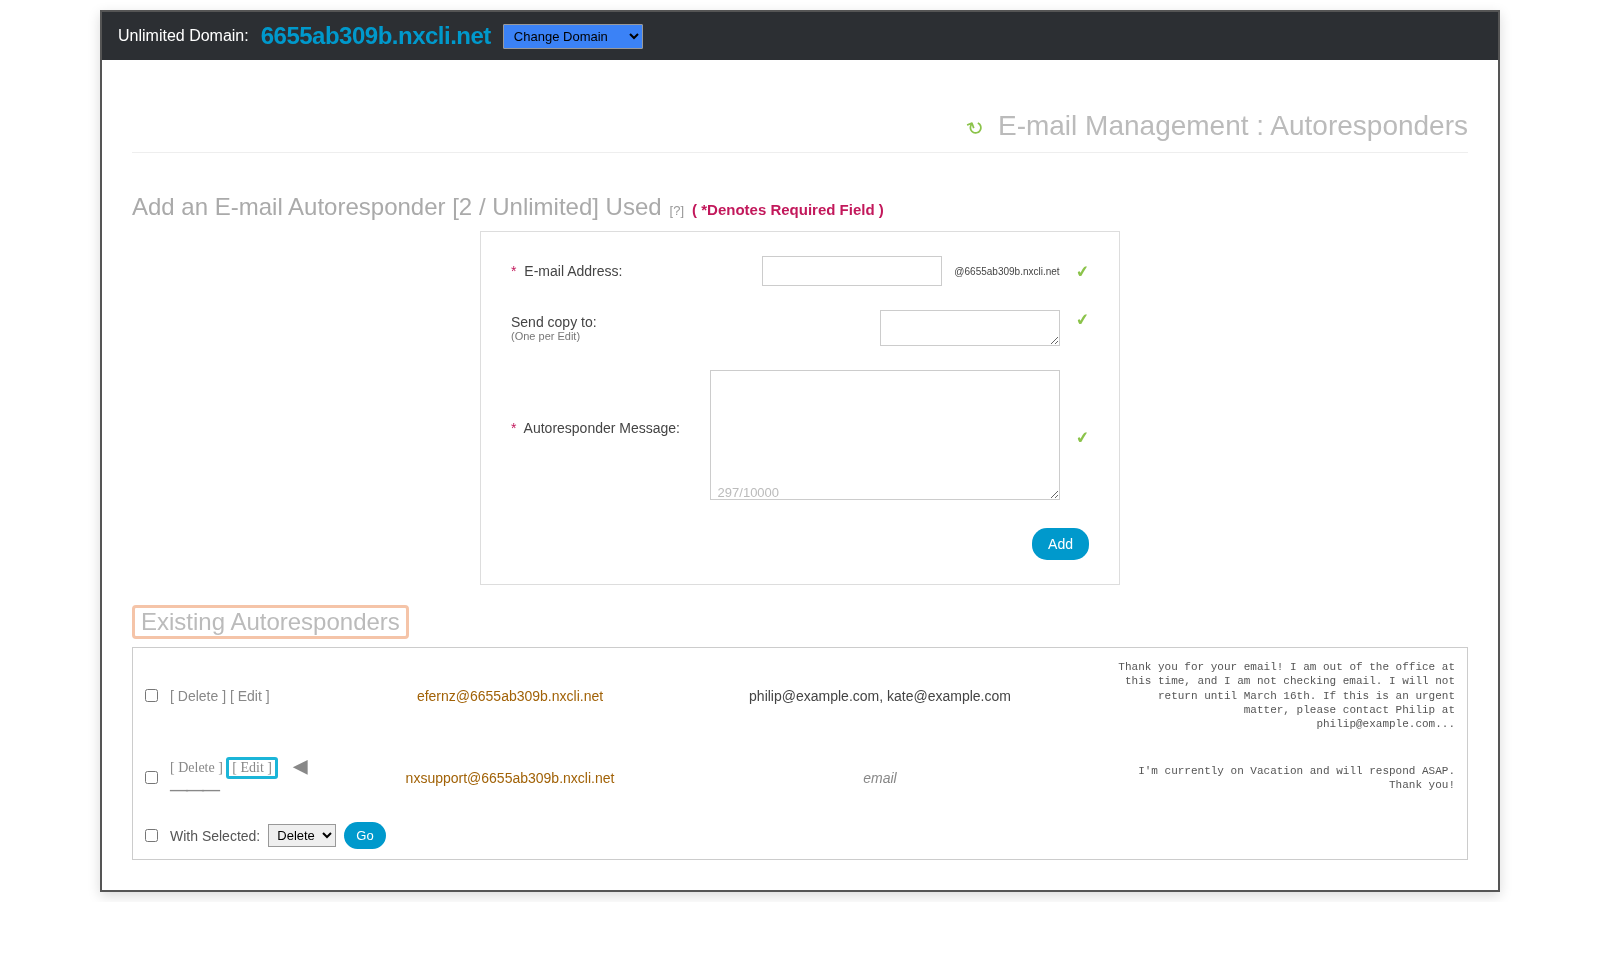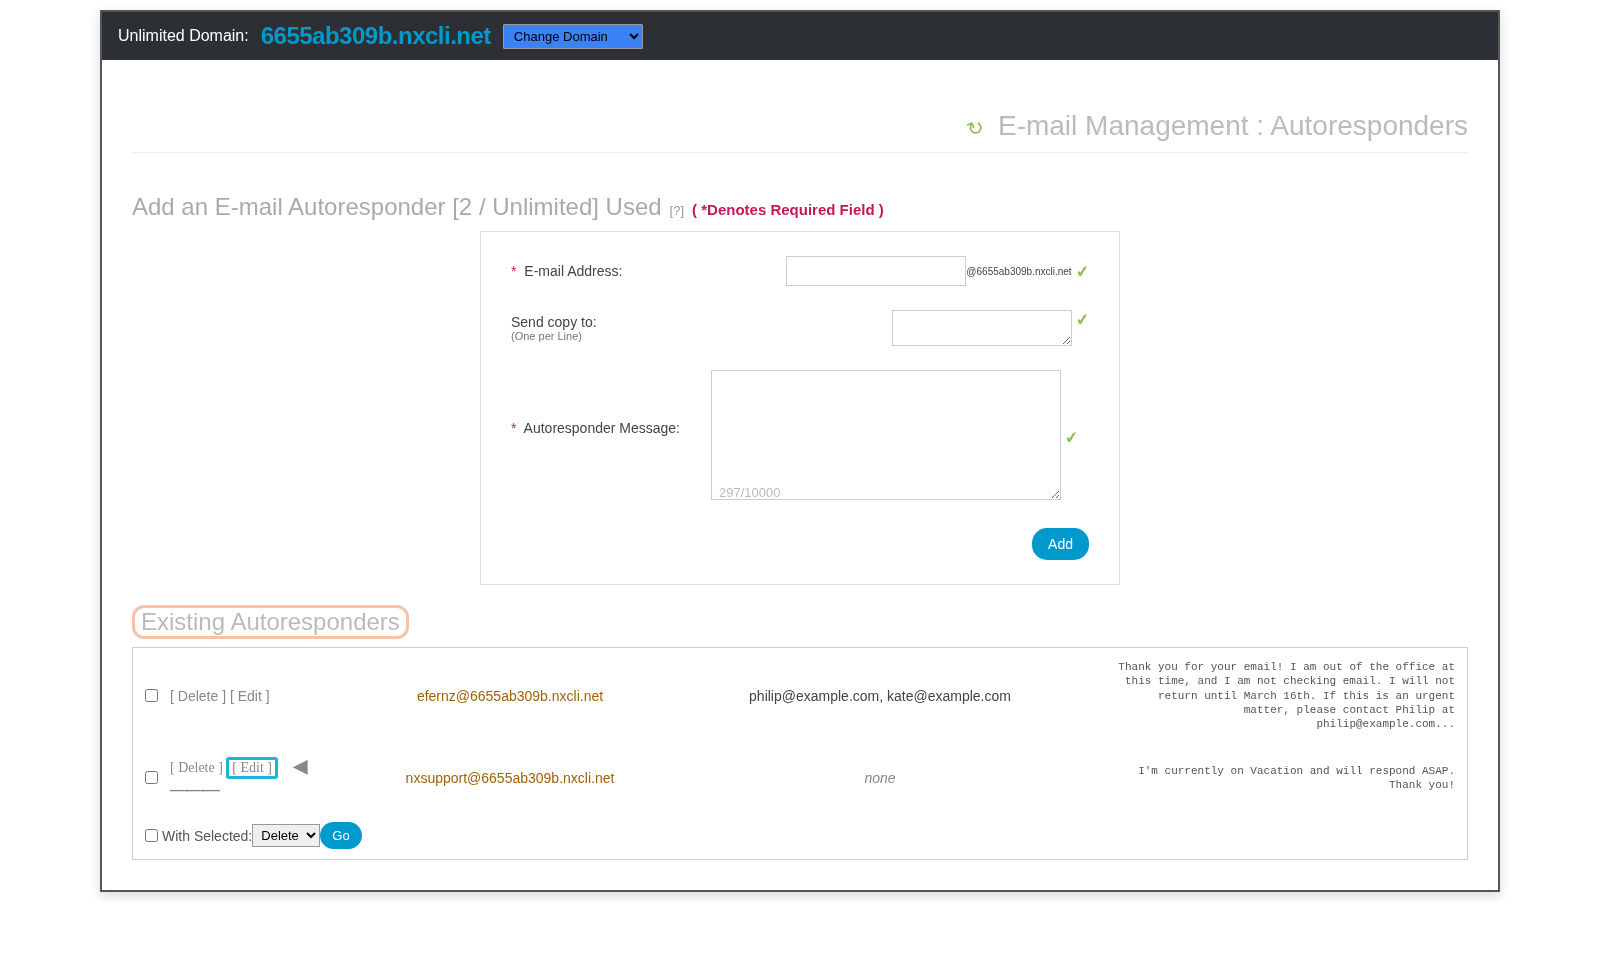--- a/index.html
+++ b/index.html
@@ -10,54 +10,54 @@
 .header-domain { color: #0099cc; font-size: 24px; font-weight: 600; letter-spacing: -0.5px; }
 .domain-select { padding: 3px 6px; font-size: 13px; border: 1px solid #999; border-radius: 1px; background: #3b82f6; min-width: 140px; }
 .content { padding: 0 30px 30px 30px; }
 .page-title { text-align: right; color: #bbb; font-size: 28px; font-weight: 300; padding: 50px 0 10px 0; border-bottom: 1px solid #eee; }
 .refresh-icon { color: #8bc34a; font-size: 20px; display: inline-block; transform: scaleX(-1) rotate(20deg); margin-right: 6px; }
 .section-head { display: flex; align-items: baseline; gap: 8px; margin-top: 40px; margin-bottom: 10px; flex-wrap: wrap;}
 .section-title { color: #aaa; font-size: 24px; font-weight: 300; }
 .help-q { color: #999; font-size: 13px; }
 .req-note { color: #c2185b; font-weight: 600; font-size: 15px; }
 .form-box { border: 1px solid #ddd; width: 640px; margin: 0 auto 20px auto; padding: 24px 30px; background: #fff; }
-.form-row { display: flex; align-items: center; margin-bottom: 24px; }
+.form-row { display: flex; align-items: center; margin-bottom: 24px; gap: 12px; }
 .lbl { width: 200px; font-size: 14px; color: #444; }
 .lbl .star { color: #c2185b; margin-right: 4px; }
 .sub { font-size: 11px; color: #777; display: block; }
 .text-input { border: 1px solid #ccc; padding: 6px 8px; font-size: 13px; width: 180px; height: 30px; }
 .textarea-sm { border: 1px solid #ccc; width: 180px; height: 36px; resize: both; }
 .textarea-lg { border: 1px solid #ccc; width: 350px; height: 130px; resize: both; }
 .field-wrap { position: relative; display: inline-block; }
 .suffix { font-size: 10px; color: #444; }
 .check-icon { color: #8bc34a; font-size: 16px; margin-left: 4px; display:inline-block; transform: rotate(-8deg); }
 .counter { position: absolute; bottom: 4px; left: 8px; color: #bbb; font-size: 13px; }
 .btn { background: #0099cc; color: #fff; border: none; padding: 8px 16px; font-size: 14px; border-radius: 15px; cursor: pointer; }
 .btn-sm { padding: 6px 12px; font-size: 13px; }
 .form-actions { text-align: right; }
 .sub-title { color: #bbb; font-size: 24px; font-weight: 300; margin-top: 10px; }
-.hl-box-orange { border: 3px solid #f5c4a8; border-radius: 12px; padding: 0 6px; display: inline-block; }
+.hl-box-orange { border: 3px solid #f5c4a8; border-radius: 4px; padding: 0 6px; display: inline-block; }
 .table-wrap { border: 1px solid #ccc; margin-top: 8px; }
 .thead { background: #eee; display: flex; padding: 8px 12px; font-size: 12px; color: #0099cc; font-weight: 700; }
 .col-action { width: 180px; text-align: center; }
 .col-email { width: 320px; text-align: center; }
 .col-copy { width: 420px; text-align: center; }
 .col-msg { flex: 1; text-align: center; }
 .sort-icon { color: #cc9900; font-size: 11px; margin-left: 2px;}
 .trow { display: flex; align-items: center; padding: 12px 12px; font-size: 14px; color: #666; }
 .chk { margin-right: 12px; }
 .action-links span { color: #888; }
 .action-link { color: #888; cursor: pointer; }
 .hl-box-blue { border: 3px solid #1bb5d8; border-radius: 3px; padding: 0 3px; display: inline-block; }
 .arrow-callout { color: #1bb5d8; font-size: 18px; margin-left: 12px; font-weight: bold; letter-spacing: -2px;}
 .col-email-v { width: 320px; text-align: center; font-size: 14px; color: #a16207; }
 .col-copy-v { width: 420px; text-align: center; font-size: 14px; color: #444; }
 .col-copy-v em { color: #888; }
 .col-msg-v { flex: 1; text-align: right; font-family: "Courier New", monospace; font-size: 11px; color: #555; line-height: 1.3; padding-left: 20px;}
-.bulk-row { display: flex; align-items: center; padding: 10px 12px; gap: 0; font-size: 14px; color: #555; }
+.bulk-row { display: flex; align-items: center; padding: 10px 12px; gap: 8px; font-size: 14px; color: #555; }
 .bulk-select { padding: 2px 4px; font-size: 13px; border: 1px solid #999; }
 </style>
 </head>
 <body>
 
 <div class="frame">
 
   <div class="header-bar">
     <span class="header-label">Unlimited Domain:</span>
     <span class="header-domain">6655ab309b.nxcli.net</span>
@@ -88,21 +88,21 @@
         </div>
         <div style="flex:1"></div>
         <input class="text-input" type="text" style="">
         <span class="suffix">@6655ab309b.nxcli.net</span>
         <span class="check-icon">✔</span>
       </div>
 
       <div class="form-row">
         <div class="lbl">
           <span>Send copy to:</span>
-          <span class="sub">(One per Line)</span>
+          <span class="sub">(One per Edit)</span>
         </div>
         <div style="flex:1"></div>
         <textarea class="textarea-sm" style=""></textarea>
         <span class="check-icon" style="align-self:flex-start;">✔</span>
       </div>
 
       <div class="form-row" style="align-items:flex-start;">
         <div class="lbl" style="padding-top:50px;">
           <span class="star">*</span>
           <span>Autoresponder Message:</span>
@@ -139,21 +139,21 @@
       <div class="trow">
         <input type="checkbox" class="chk" style="">
         <div class="col-action action-links" style="text-align:left;font-family:Liberation Serif, serif;">
           <span class="action-link">[ Delete ]</span>
           <span class="hl-box-blue">
             <span class="action-link">[ Edit ]</span>
           </span>
           <span class="arrow-callout">◀———</span>
         </div>
         <div class="col-email-v">nxsupport@6655ab309b.nxcli.net</div>
-        <div class="col-copy-v"><em>none</em></div>
+        <div class="col-copy-v"><em>email</em></div>
         <div class="col-msg-v" style="white-space:pre-line;">I'm currently on Vacation and will respond ASAP.
 Thank you!</div>
       </div>
 
       <div class="bulk-row">
         <input type="checkbox" class="chk" style="margin-right: 4px;">
         <span>With Selected:</span>
         <select class="bulk-select">
           <option>Delete</option>
         </select>

